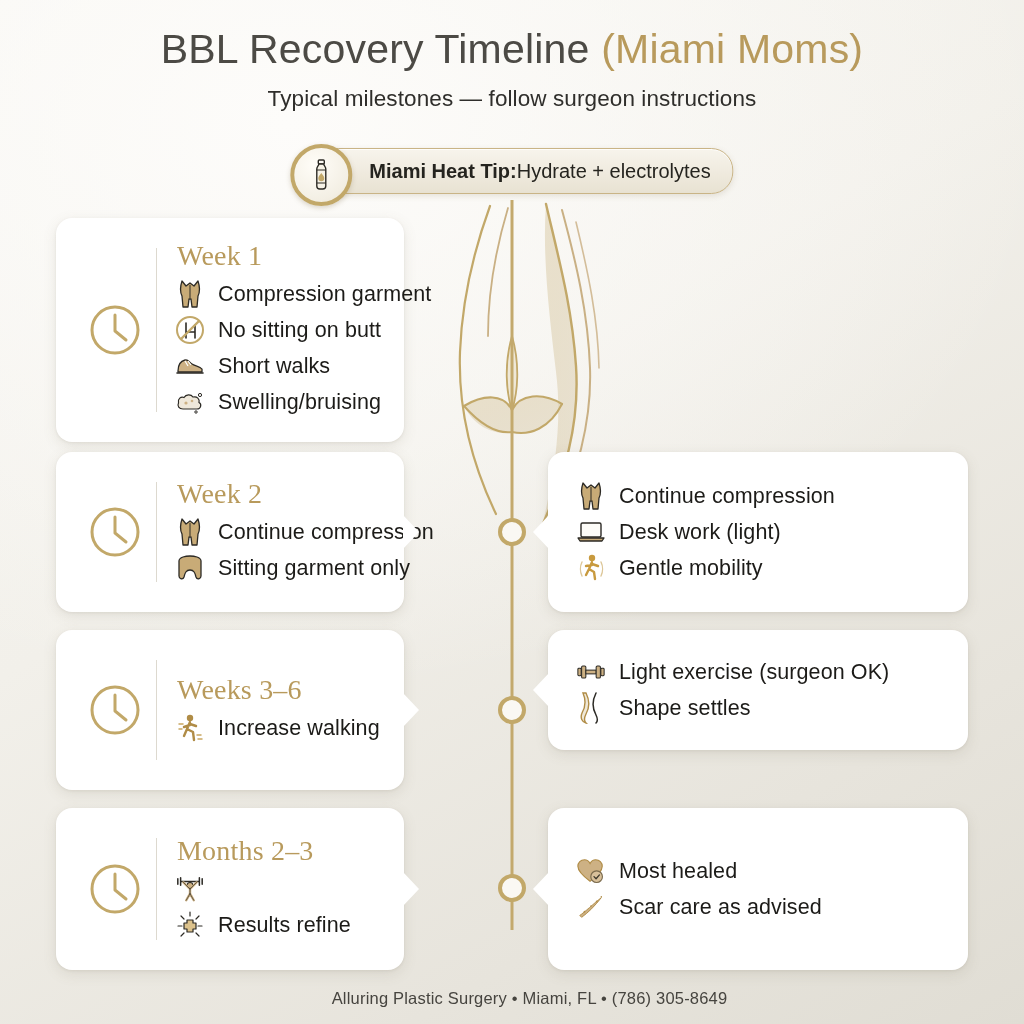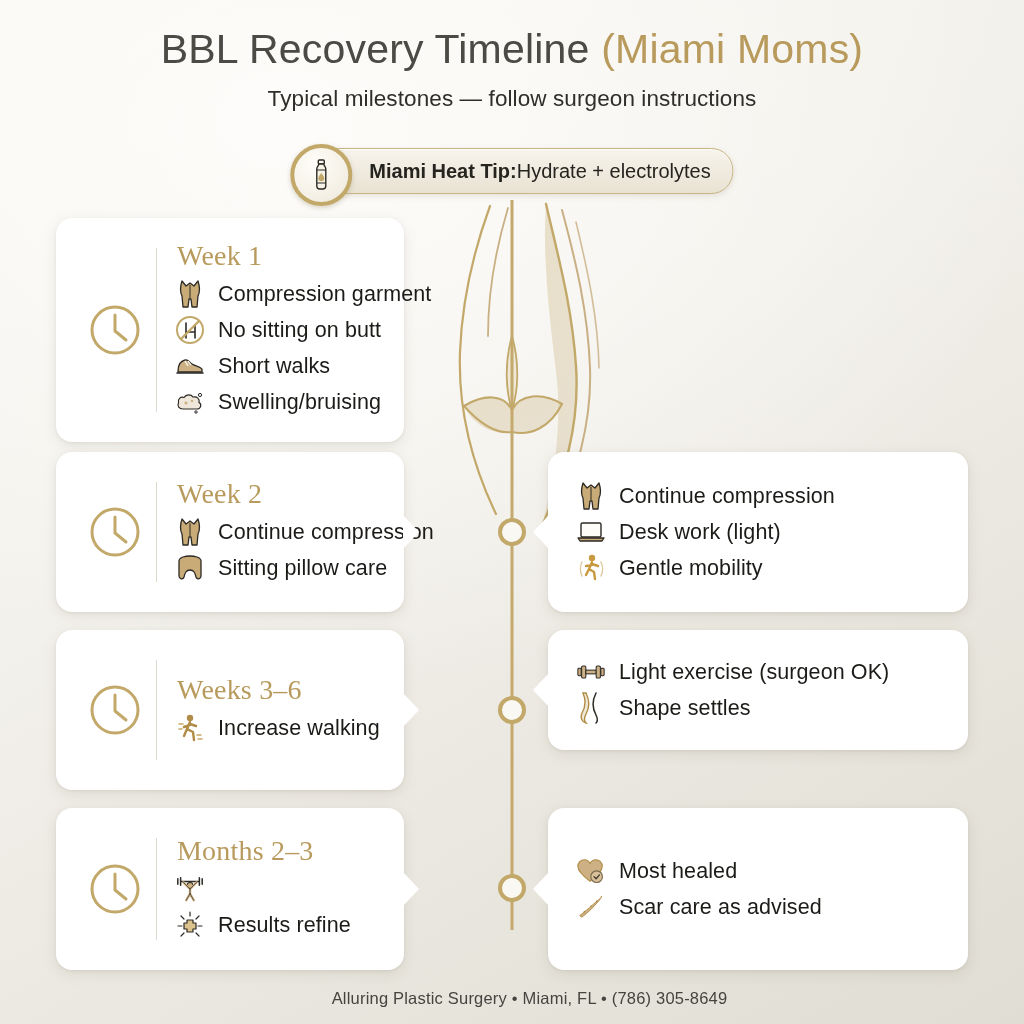--- a/index.html
+++ b/index.html
@@ -220,21 +220,21 @@
             </svg>
           </span>
           <span class="txt">Continue compression</span>
         </div>
         <div class="item">
           <span class="ico">
             <svg width="30" height="26" viewBox="0 0 30 26">
               <path d="M4 6 C4 2 11 1 15 1 C19 1 26 2 26 6 L26 21 C26 24 22 25 21 22 C20 18 19 15 15 15 C11 15 10 18 9 22 C8 25 4 24 4 21 Z" fill="#c8ab77" stroke="#2c2a25" stroke-width="1.3" stroke-linejoin="round"></path>
             </svg>
           </span>
-          <span class="txt">Sitting pillow care</span>
+          <span class="txt">Sitting garment only</span>
         </div>
       </div>
     </div>
   </div>
 
   <div class="card right" style="top:452px;height:160px">
     <div class="ptr l"></div>
     <div class="card-inner">
       <div class="content">
         <div class="item">

